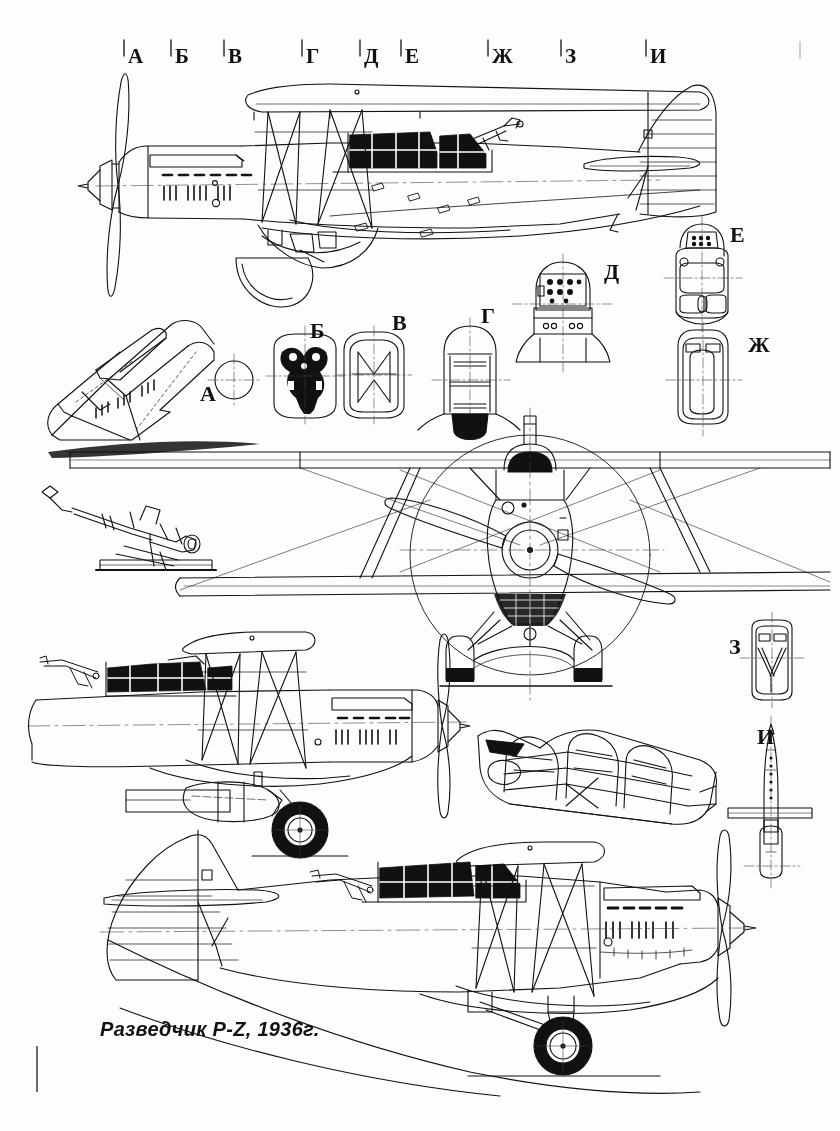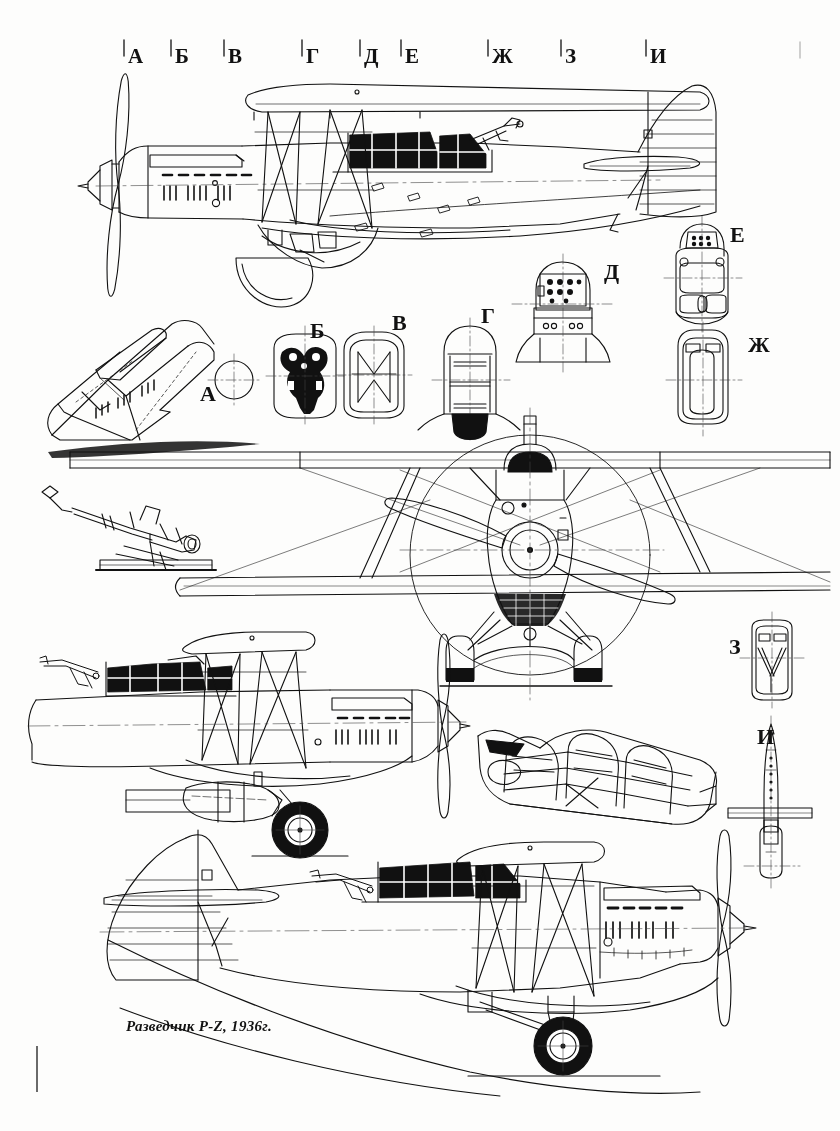--- a/index.html
+++ b/index.html
@@ -4,22 +4,22 @@
 <style>
   html,body{margin:0;padding:0;background:#ffffff;}
   body{width:840px;height:1131px;position:relative;overflow:hidden;
        font-family:"Liberation Serif",serif;color:#111;}
   #sheet{position:absolute;inset:0;background:#fdfdfc;}
   svg{display:block;}
   .lbl{position:absolute;font-family:"Liberation Serif",serif;font-weight:bold;
        color:#111;line-height:1;user-select:none;}
   .toplbl{font-size:21px;}
   .seclbl{font-size:22px;}
-  .caption{position:absolute;left:126px;top:1018px;font-family:Liberation Serif, serif;
-           font-style:italic;font-weight:bold;font-size:15px;letter-spacing:.3px;color:#111;}
+  .caption{position:absolute;left:100px;top:1018px;font-family:Liberation Sans, sans-serif;
+           font-style:italic;font-weight:bold;font-size:20px;letter-spacing:.3px;color:#111;}
   .vrule{position:absolute;background:#6a6a6a;width:1.5px;}
 </style>
 </head>
 <body>
 
 <div id="sheet">
 
   <svg width="840" height="1131" viewBox="0 0 840 1131">
     <defs>
       <g id="propblade">

